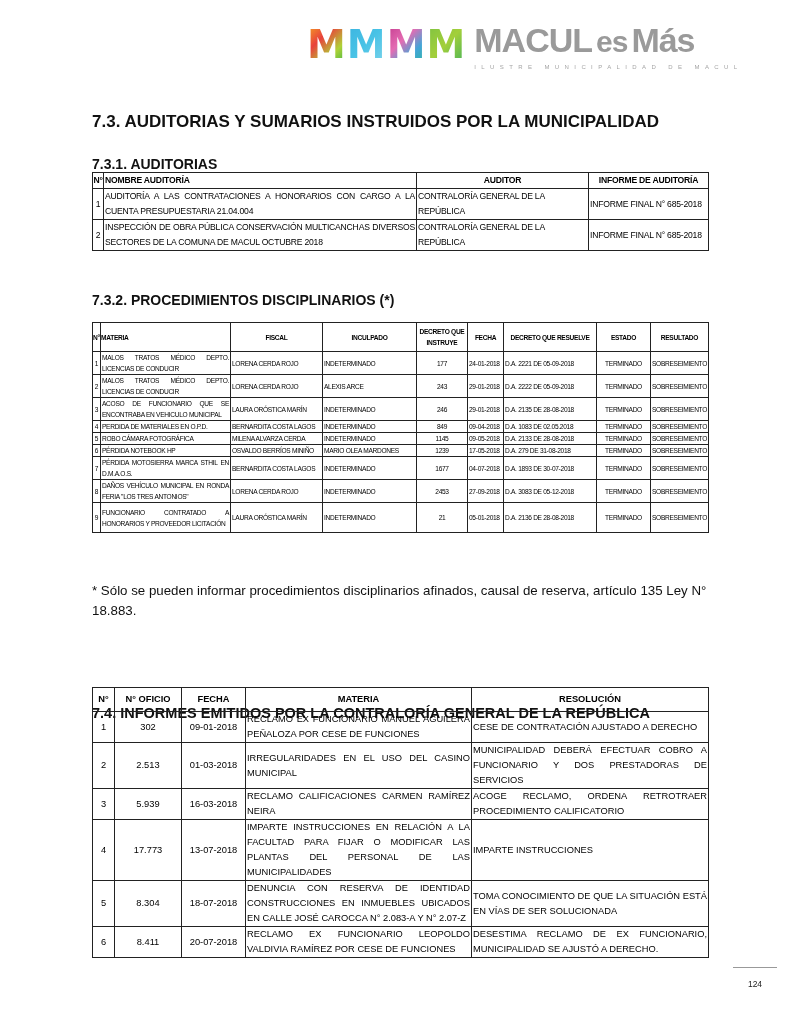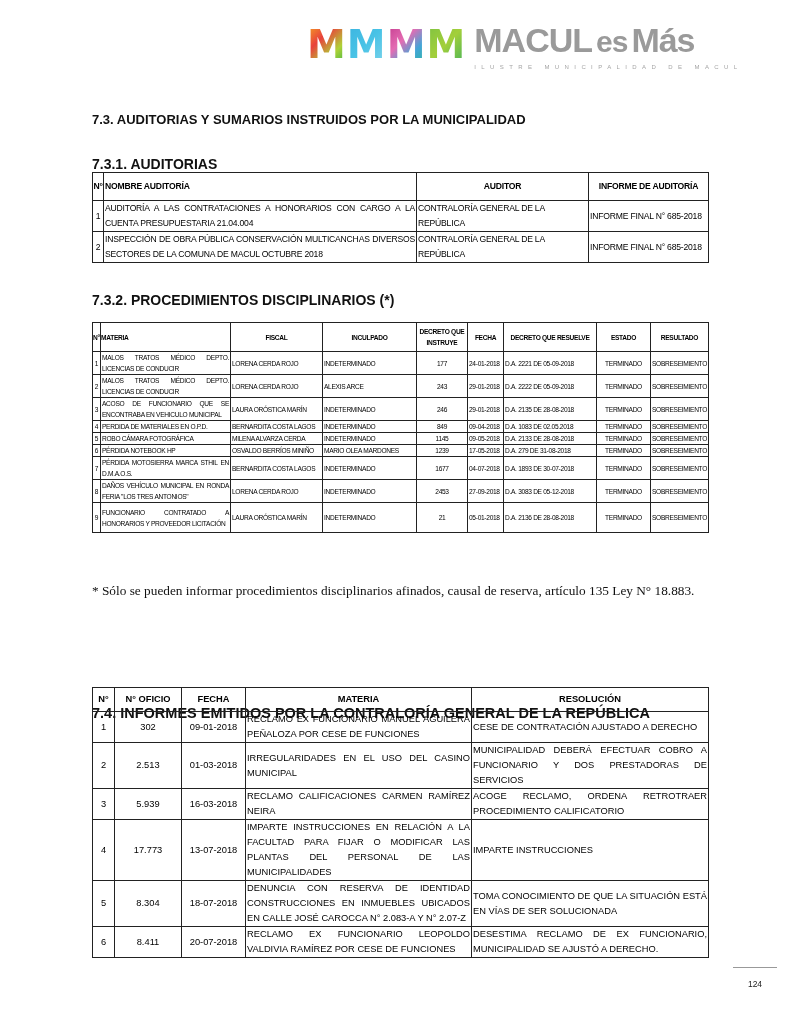--- a/index.html
+++ b/index.html
@@ -15,41 +15,41 @@
   .m2 { background: linear-gradient(135deg, #3bb4e0 0%, #49c3e6 50%, #7ed3ea 100%); }
   .m3 { background: linear-gradient(135deg, #c43b8e 0%, #e46cb3 40%, #44a5d8 70%, #2db5a0 100%); }
   .m4 { background: linear-gradient(135deg, #7cc242 0%, #a3cf3a 50%, #45b45a 100%); }
   .brand { margin-left: 10px; display: flex; flex-direction: column; }
   .brand-name { font-family: "Liberation Sans", sans-serif; font-weight: bold; font-size: 34px; line-height: 36px; color: #9a9a9a; letter-spacing: -1px; white-space: nowrap; }
   .brand-name .es { font-size: 30px; margin: 0 4px; }
   .brand-tag { font-size: 6px; color: #a5a5a5; letter-spacing: 5.4px; margin-top: 4px; white-space: nowrap; }
 
   
   .h { position: absolute; font-family: "Liberation Sans", sans-serif; font-weight: bold; color: #111; white-space: nowrap; }
-  .h1 { left: 92px; top: 112px; font-size: 13px; }
+  .h1 { left: 92px; top: 112px; font-size: 17px; }
   .h2 { left: 92px; top: 156px; font-size: 14px; }
   .h3 { left: 92px; top: 292px; font-size: 14px; }
   .h4 { left: 92px; top: 665px; font-size: 14.5px; margin-top: 40px; }
 
   
   table { position: absolute; border-collapse: collapse; table-layout: fixed; font-family: "Liberation Sans", sans-serif; }
   td, th { border: 1px solid #222; vertical-align: middle; overflow: hidden; }
   th { font-weight: bold; }
 
   
   .t1 { left: 92px; top: 172px; width: 616px; border: 1.5px solid #111; }
   .t1 th, .t1 td { font-size: 8.6px; line-height: 15px; letter-spacing: -0.2px; }
   .t1 th { height: 15px; }
   .t1 td { height: 30px; }
   .t1 .c-n { width: 11px; text-align: center; padding: 0; }
   .t1 .c-name { width: 313px; text-align: justify; text-align-last: left; padding: 0 1px; }
   .t1 th.c-name { text-align: right; }
   .t1 .c-aud { width: 172px; padding: 0 1px; }
   .t1 th.c-aud { text-align: center; margin-left: 12px; }
-  .t1 .c-inf { width: 120px; padding: 6px 1px; }
+  .t1 .c-inf { width: 120px; padding: 0 1px; }
   .t1 th.c-inf { text-align: center; }
 
   
   .t2 { left: 92px; top: 322px; width: 616px; border: 1.5px solid #111; }
   .t2 th, .t2 td { font-size: 6.6px; line-height: 11px; letter-spacing: -0.3px; }
   .t2 th { height: 29px; text-align: center; }
   .t2 td { padding: 0 1px; }
   .t2 .r2 td { height: 23px; }
   .t2 .r1 td { height: 12px; }
   .t2 .r3 td { height: 30px; }
@@ -58,21 +58,21 @@
   .t2 .c-fis { width: 92px; }
   .t2 .c-inc { width: 94px; }
   .t2 .c-dec { width: 51px; text-align: center; }
   .t2 .c-fec { width: 36px; white-space: nowrap; }
   .t2 .c-res { width: 93px; white-space: nowrap; }
   .t2 .c-est { width: 54px; text-align: center; }
   .t2 .c-rsl { width: 58px; text-align: center; }
   .t2 th.c-mat, .t2 th.c-fis, .t2 th.c-inc, .t2 th.c-fec, .t2 th.c-res { text-align: center; }
 
   
-  .note { position: absolute; left: 92px; top: 581px; width: 620px; font-family: Liberation Serif, serif; font-size: 13.3px; line-height: 20px; color: #111; }
+  .note { position: absolute; left: 92px; top: 581px; width: 620px; font-family: Liberation Sans, sans-serif; font-size: 13.3px; line-height: 20px; color: #111; }
 
   
   .t3 { left: 92px; top: 687px; width: 616px; border: 1.5px solid #111; }
   .t3 th, .t3 td { font-size: 9.3px; line-height: 15px; letter-spacing: 0; }
   .t3 th { height: 24px; text-align: center; }
   .t3 td { padding: 0 1px; }
   .t3 .c-n { width: 22px; text-align: center; }
   .t3 .c-of { width: 67px; text-align: center; }
   .t3 .c-fe { width: 64px; text-align: center; }
   .t3 .c-ma { width: 226px; text-align: justify; text-align-last: left; }

